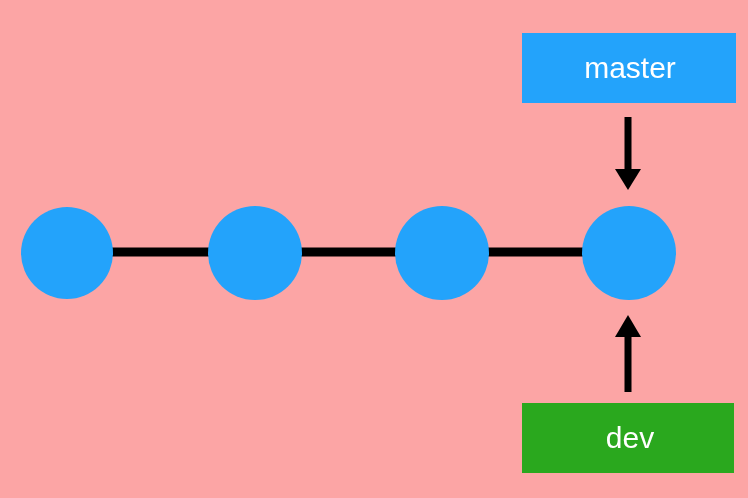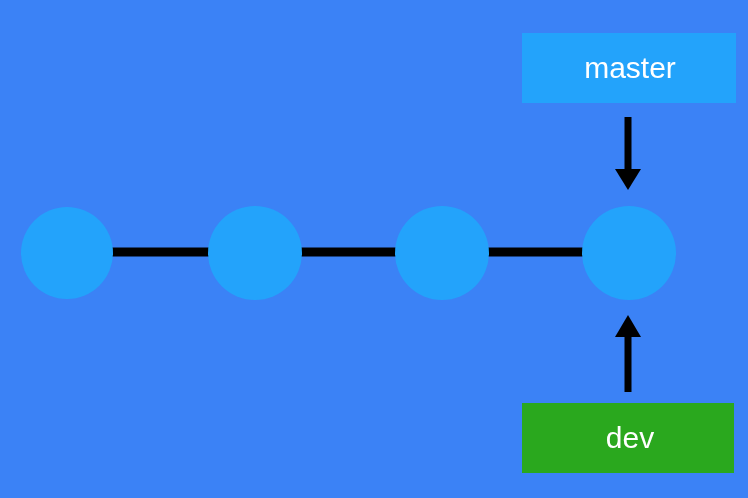--- a/index.html
+++ b/index.html
@@ -8,21 +8,21 @@
     padding: 0;
     background: #ffffff;
   }
   body {
     font-family: "Liberation Sans", sans-serif;
   }
   #canvas {
     position: relative;
     width: 748px;
     height: 498px;
-    background: #3b82f6;
+    background: #fca5a5;
     overflow: hidden;
   }
   #diagram-svg {
     position: absolute;
     left: 0;
     top: 0;
     width: 748px;
     height: 498px;
     display: block;
   }

